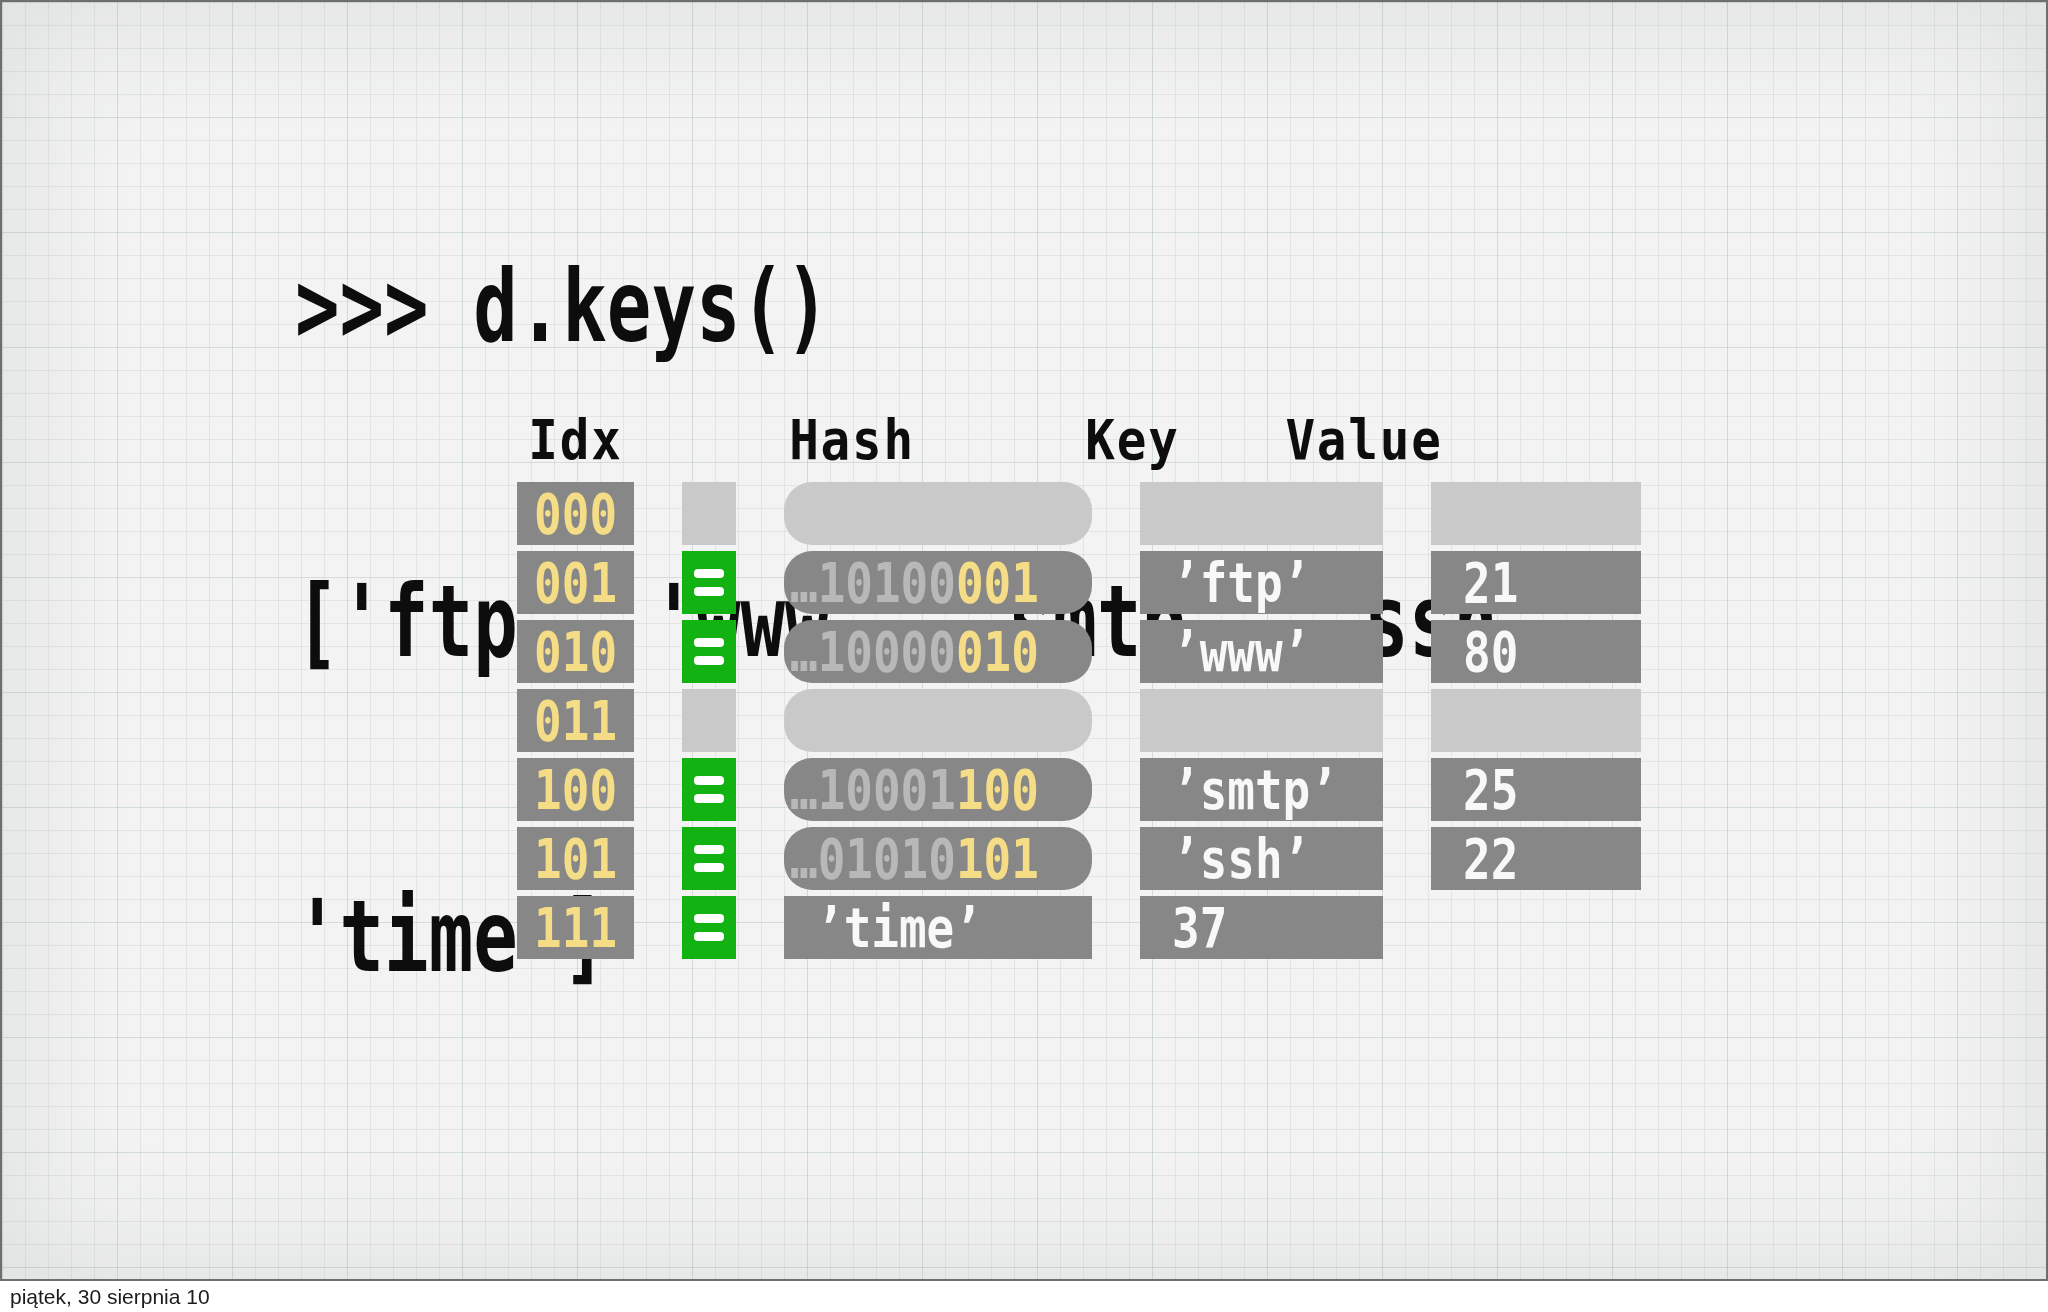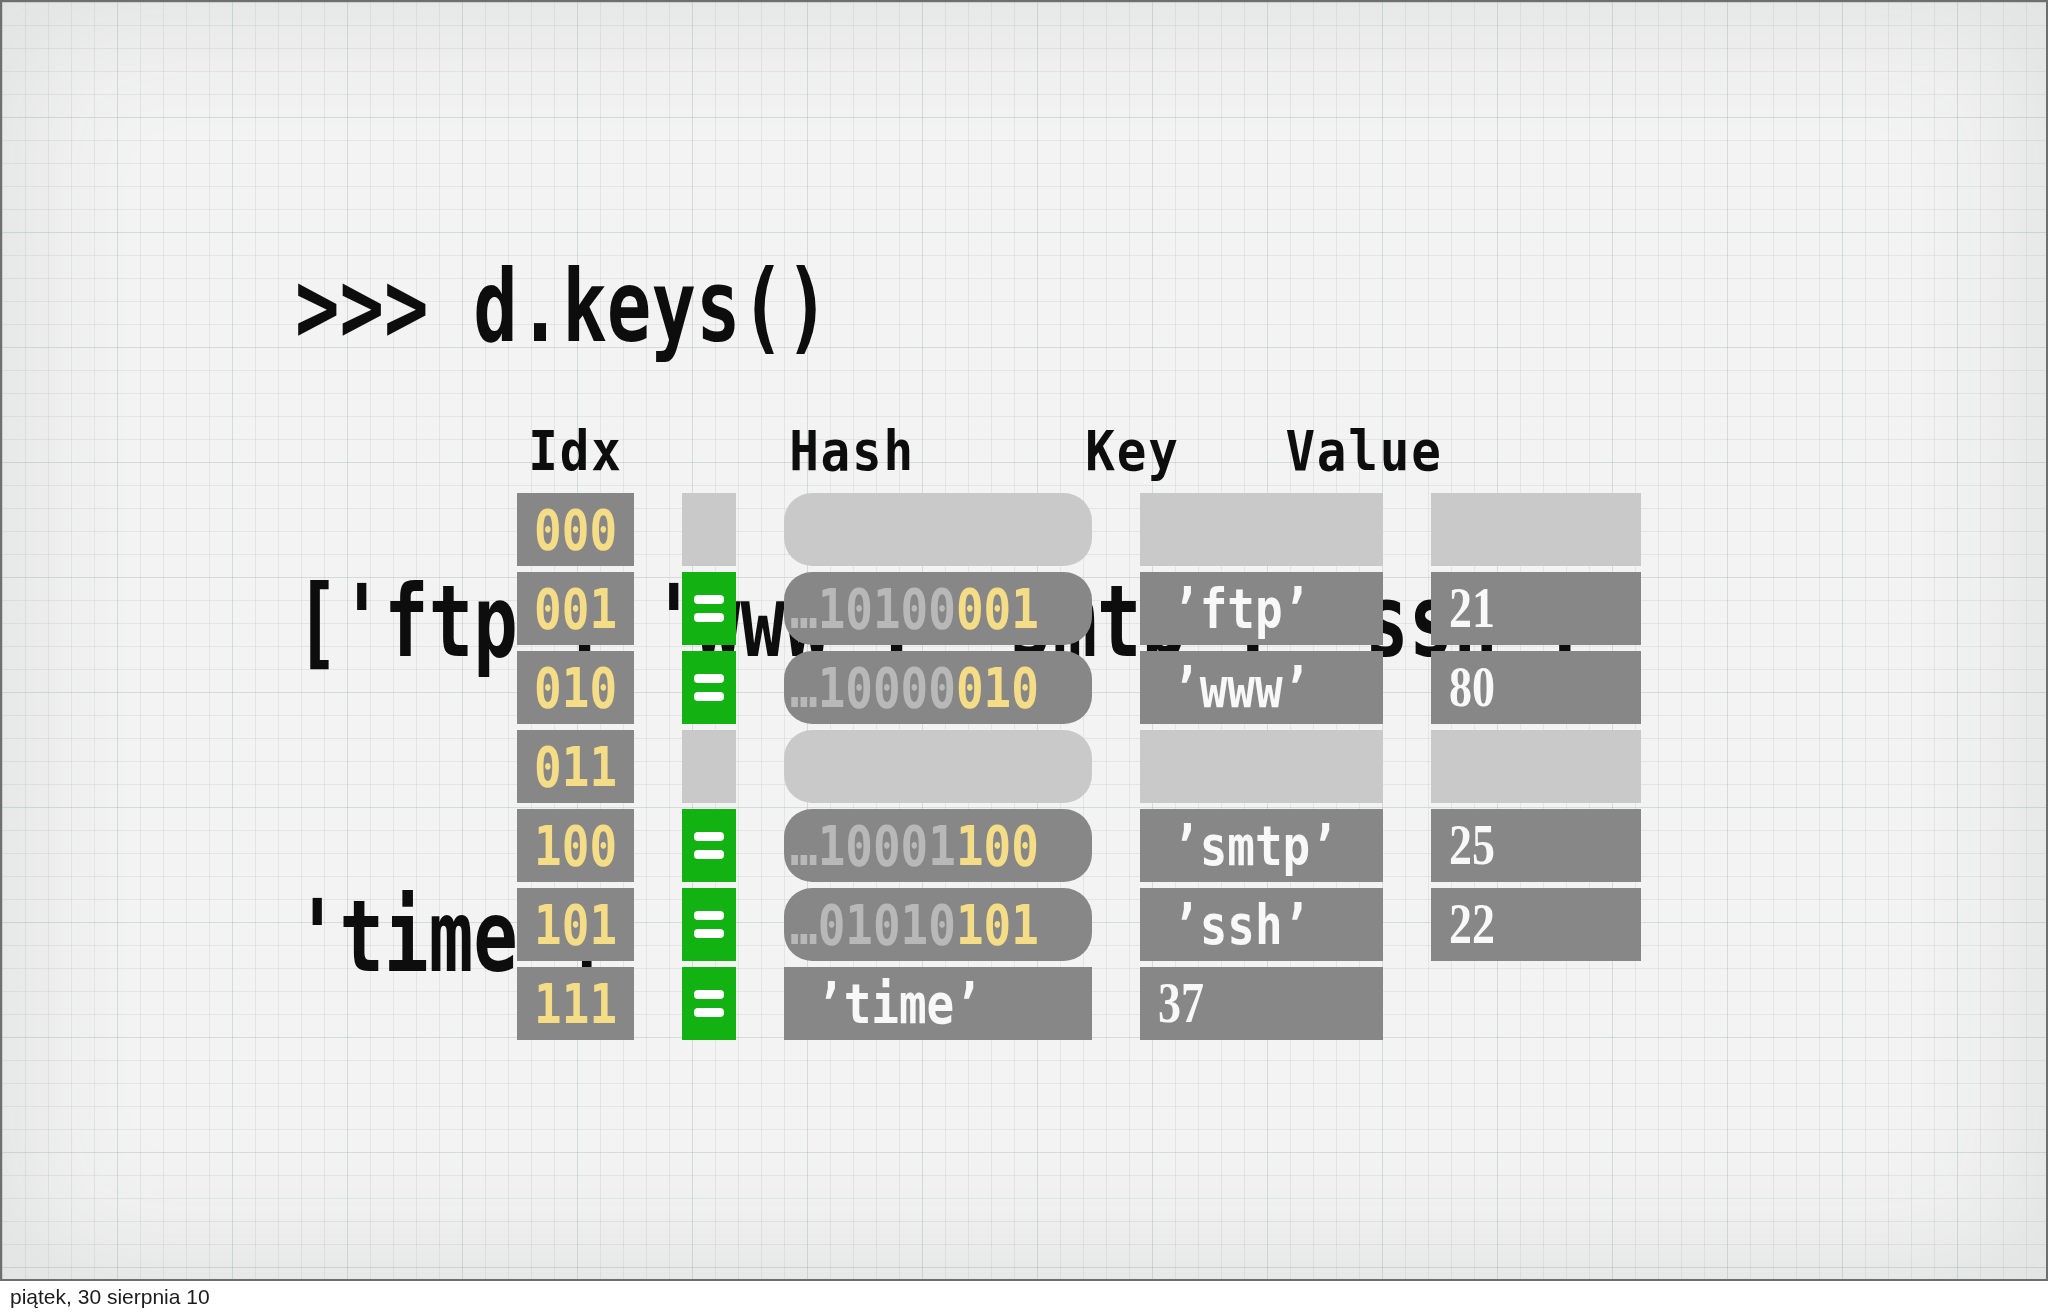--- a/index.html
+++ b/index.html
@@ -32,21 +32,21 @@
     font-family:"DejaVu Sans Mono", monospace;
     font-weight:bold;
     font-size:100px; line-height:105px;
     color:#0d0d0d;
     white-space:pre;
     transform:scaleX(0.74);
     transform-origin:0 0;
   }
 
   
-  .hash-table { position:absolute; left:515px; top:410px;margin-top:11px; }
+  .hash-table { position:absolute; left:515px; top:410px; }
 
   .thead {
     display:grid;
     grid-template-columns:117px 54px 308px 243px 210px;
     column-gap:5px;
     height:56px;
     margin-bottom:14px;
   }
   .th {
     font-weight:bold; font-size:56px; line-height:56px;
@@ -56,41 +56,41 @@
   .th-idx  { grid-column:1; }
   .th-hash { grid-column:3; }
   .th-key  { grid-column:4; }
   .th-val  { grid-column:5; }
 
   .tbody { display:grid; row-gap:6px; }
   .row {
     display:grid;
     grid-template-columns:117px 54px 308px 243px 210px;
     column-gap:5px;
-    height:73px;
+    height:63px;
     gap:48px;
   }
   .cell { display:flex; align-items:center; }
   .dark  { background:#878787; }
   .lite  { background:#c9c9c9; }
   .green { background:#12b212; justify-content:center; }
 
   .cell-text {
     font-weight:bold; font-size:56px; line-height:63px;
     white-space:pre;
     transform:scaleX(0.82); transform-origin:0 50%;
   }
   .idx { justify-content:center; }
   .idx .cell-text { color:#f4dd86; transform-origin:50% 50%; }
   .hash { padding-left:6px;border-radius:28px; }
   .hash-pre { color:#b8b8b8; }
   .hash-suf { color:#f4dd86; }
   .key  { padding-left:32px; }
   .key .cell-text, .val .cell-text { color:#f8f8f8; }
-  .val  { padding-left:18px;font-family:Liberation Serif, serif; }
+  .val  { padding-left:32px; }
 
   .equals-icon { display:flex; flex-direction:column; gap:9px; }
   .eq-bar { width:30px; height:9px; border-radius:4px; background:#ffffff; }
 
   
   .footer-date {
     position:absolute; left:10px; top:1283px;
     height:28px; line-height:28px;
     font-family:"Liberation Sans", sans-serif;
     font-size:21px; color:#1c1c1c;

